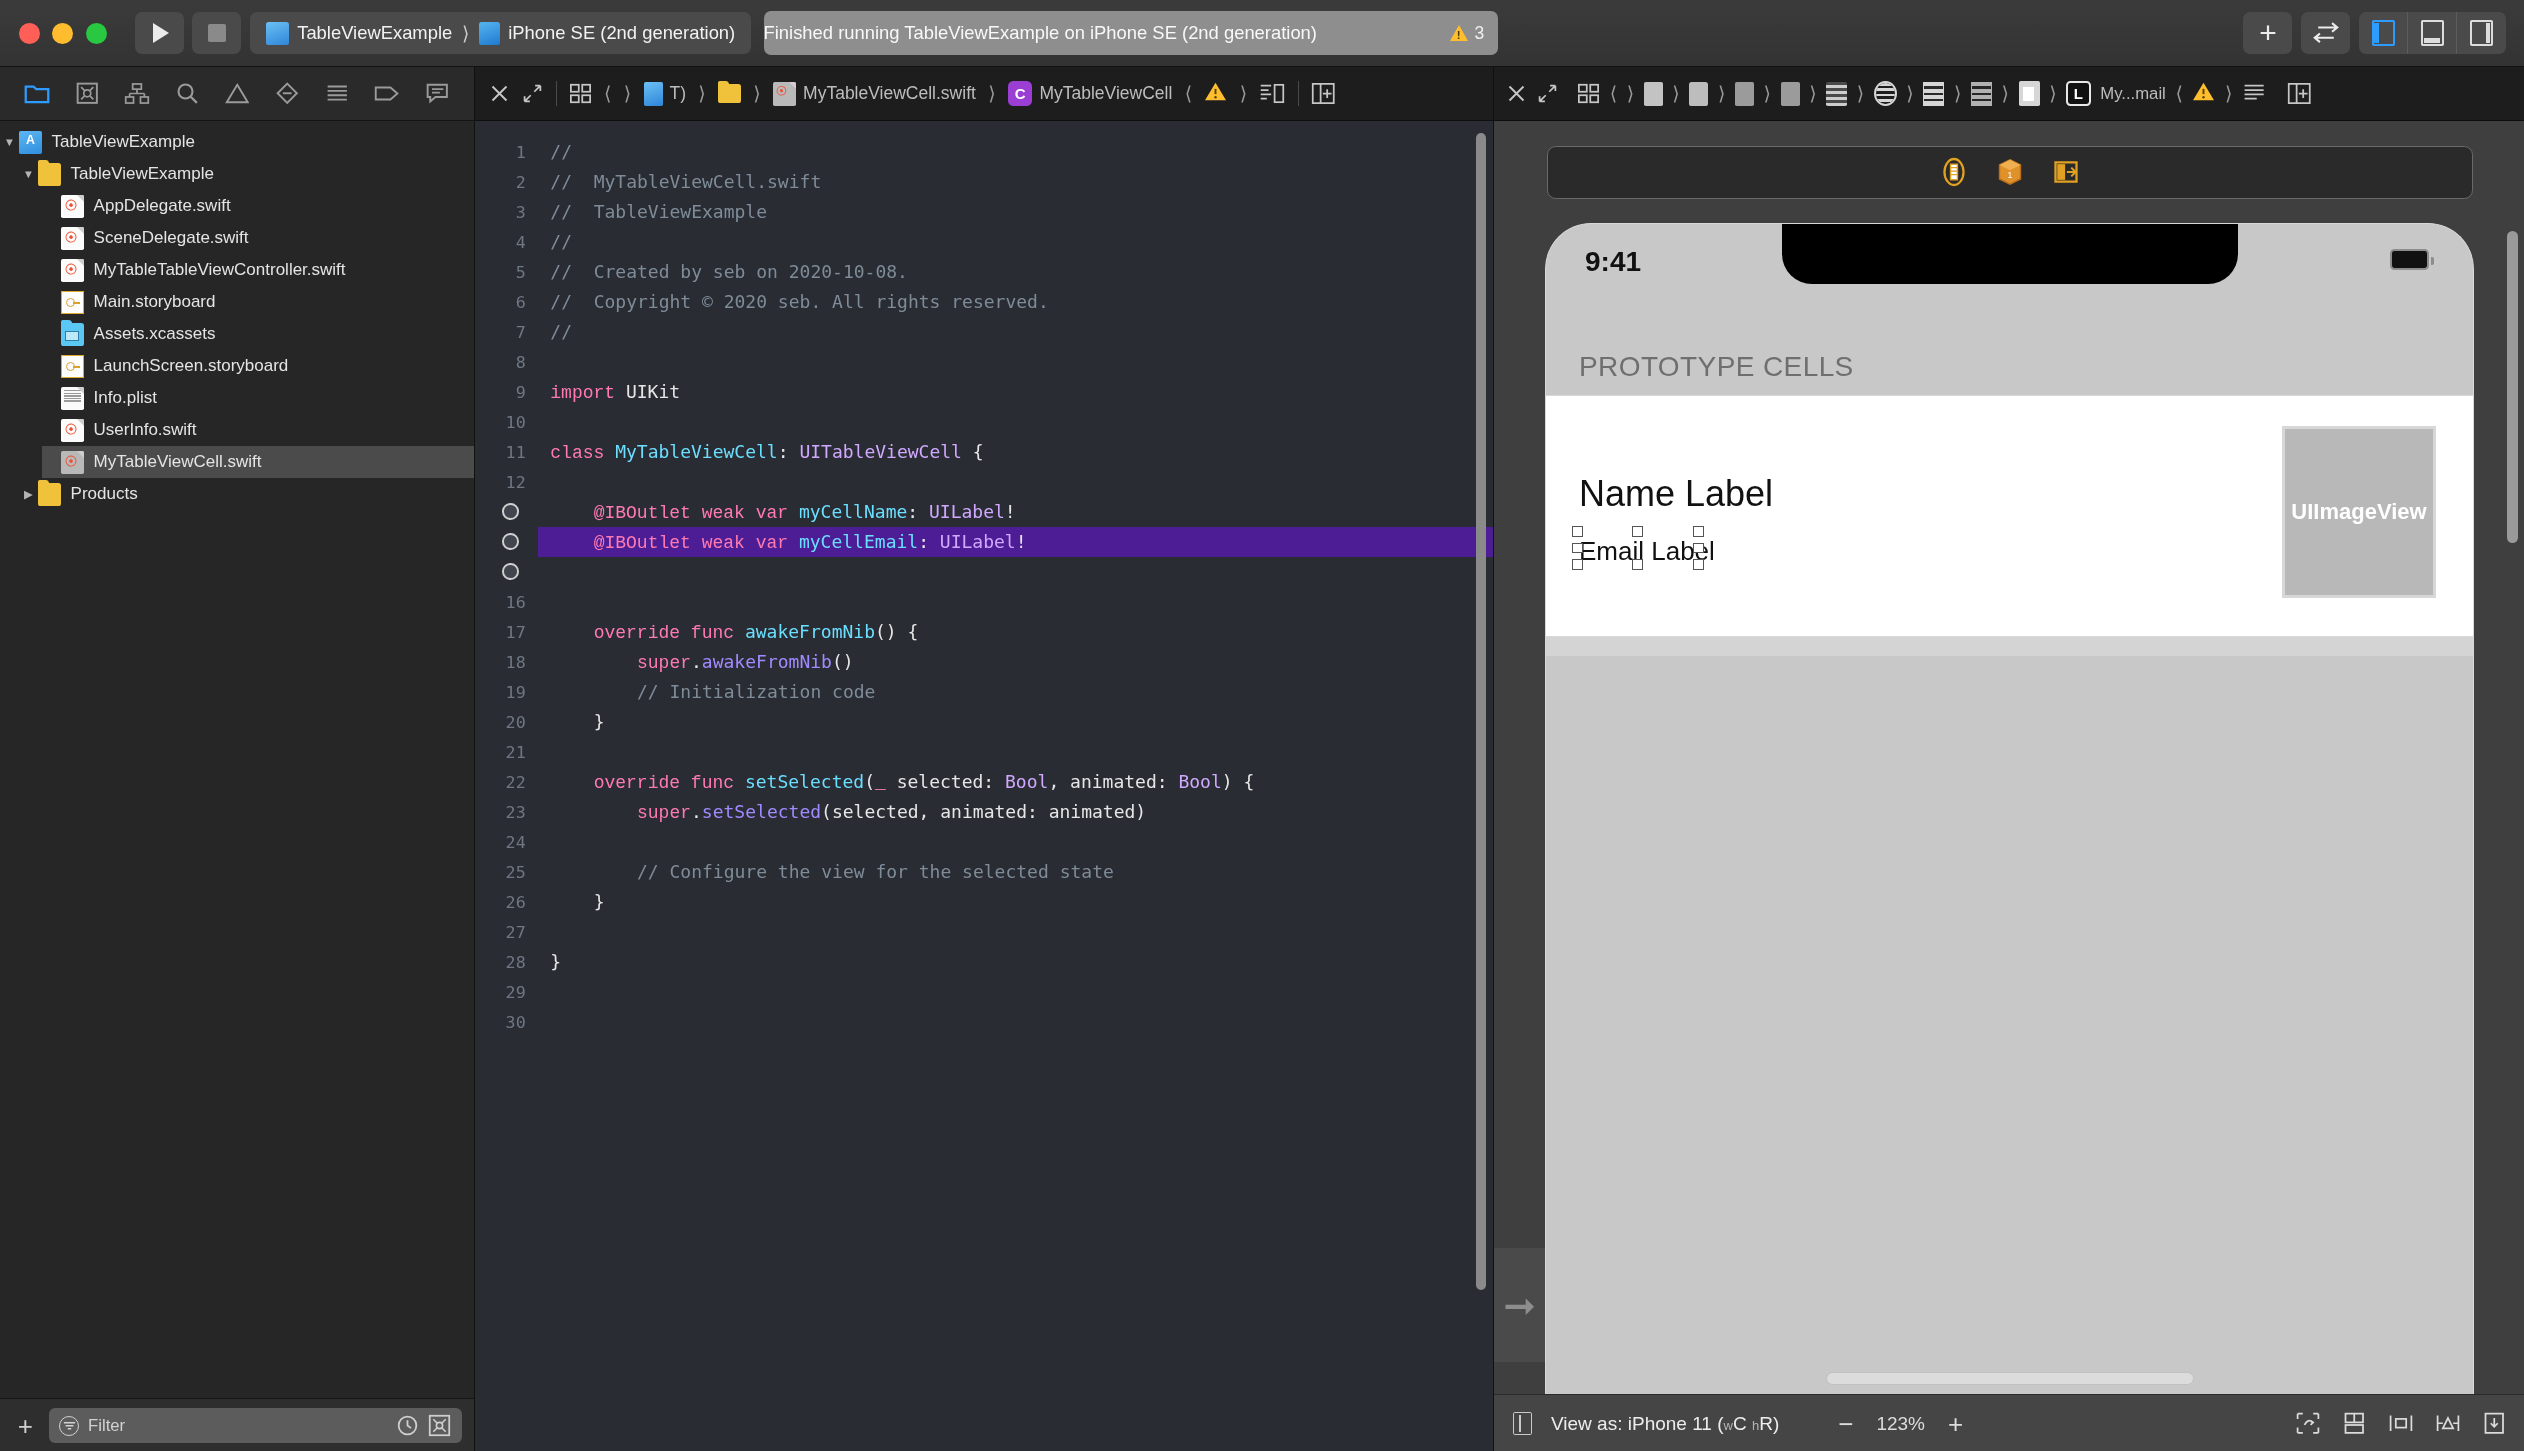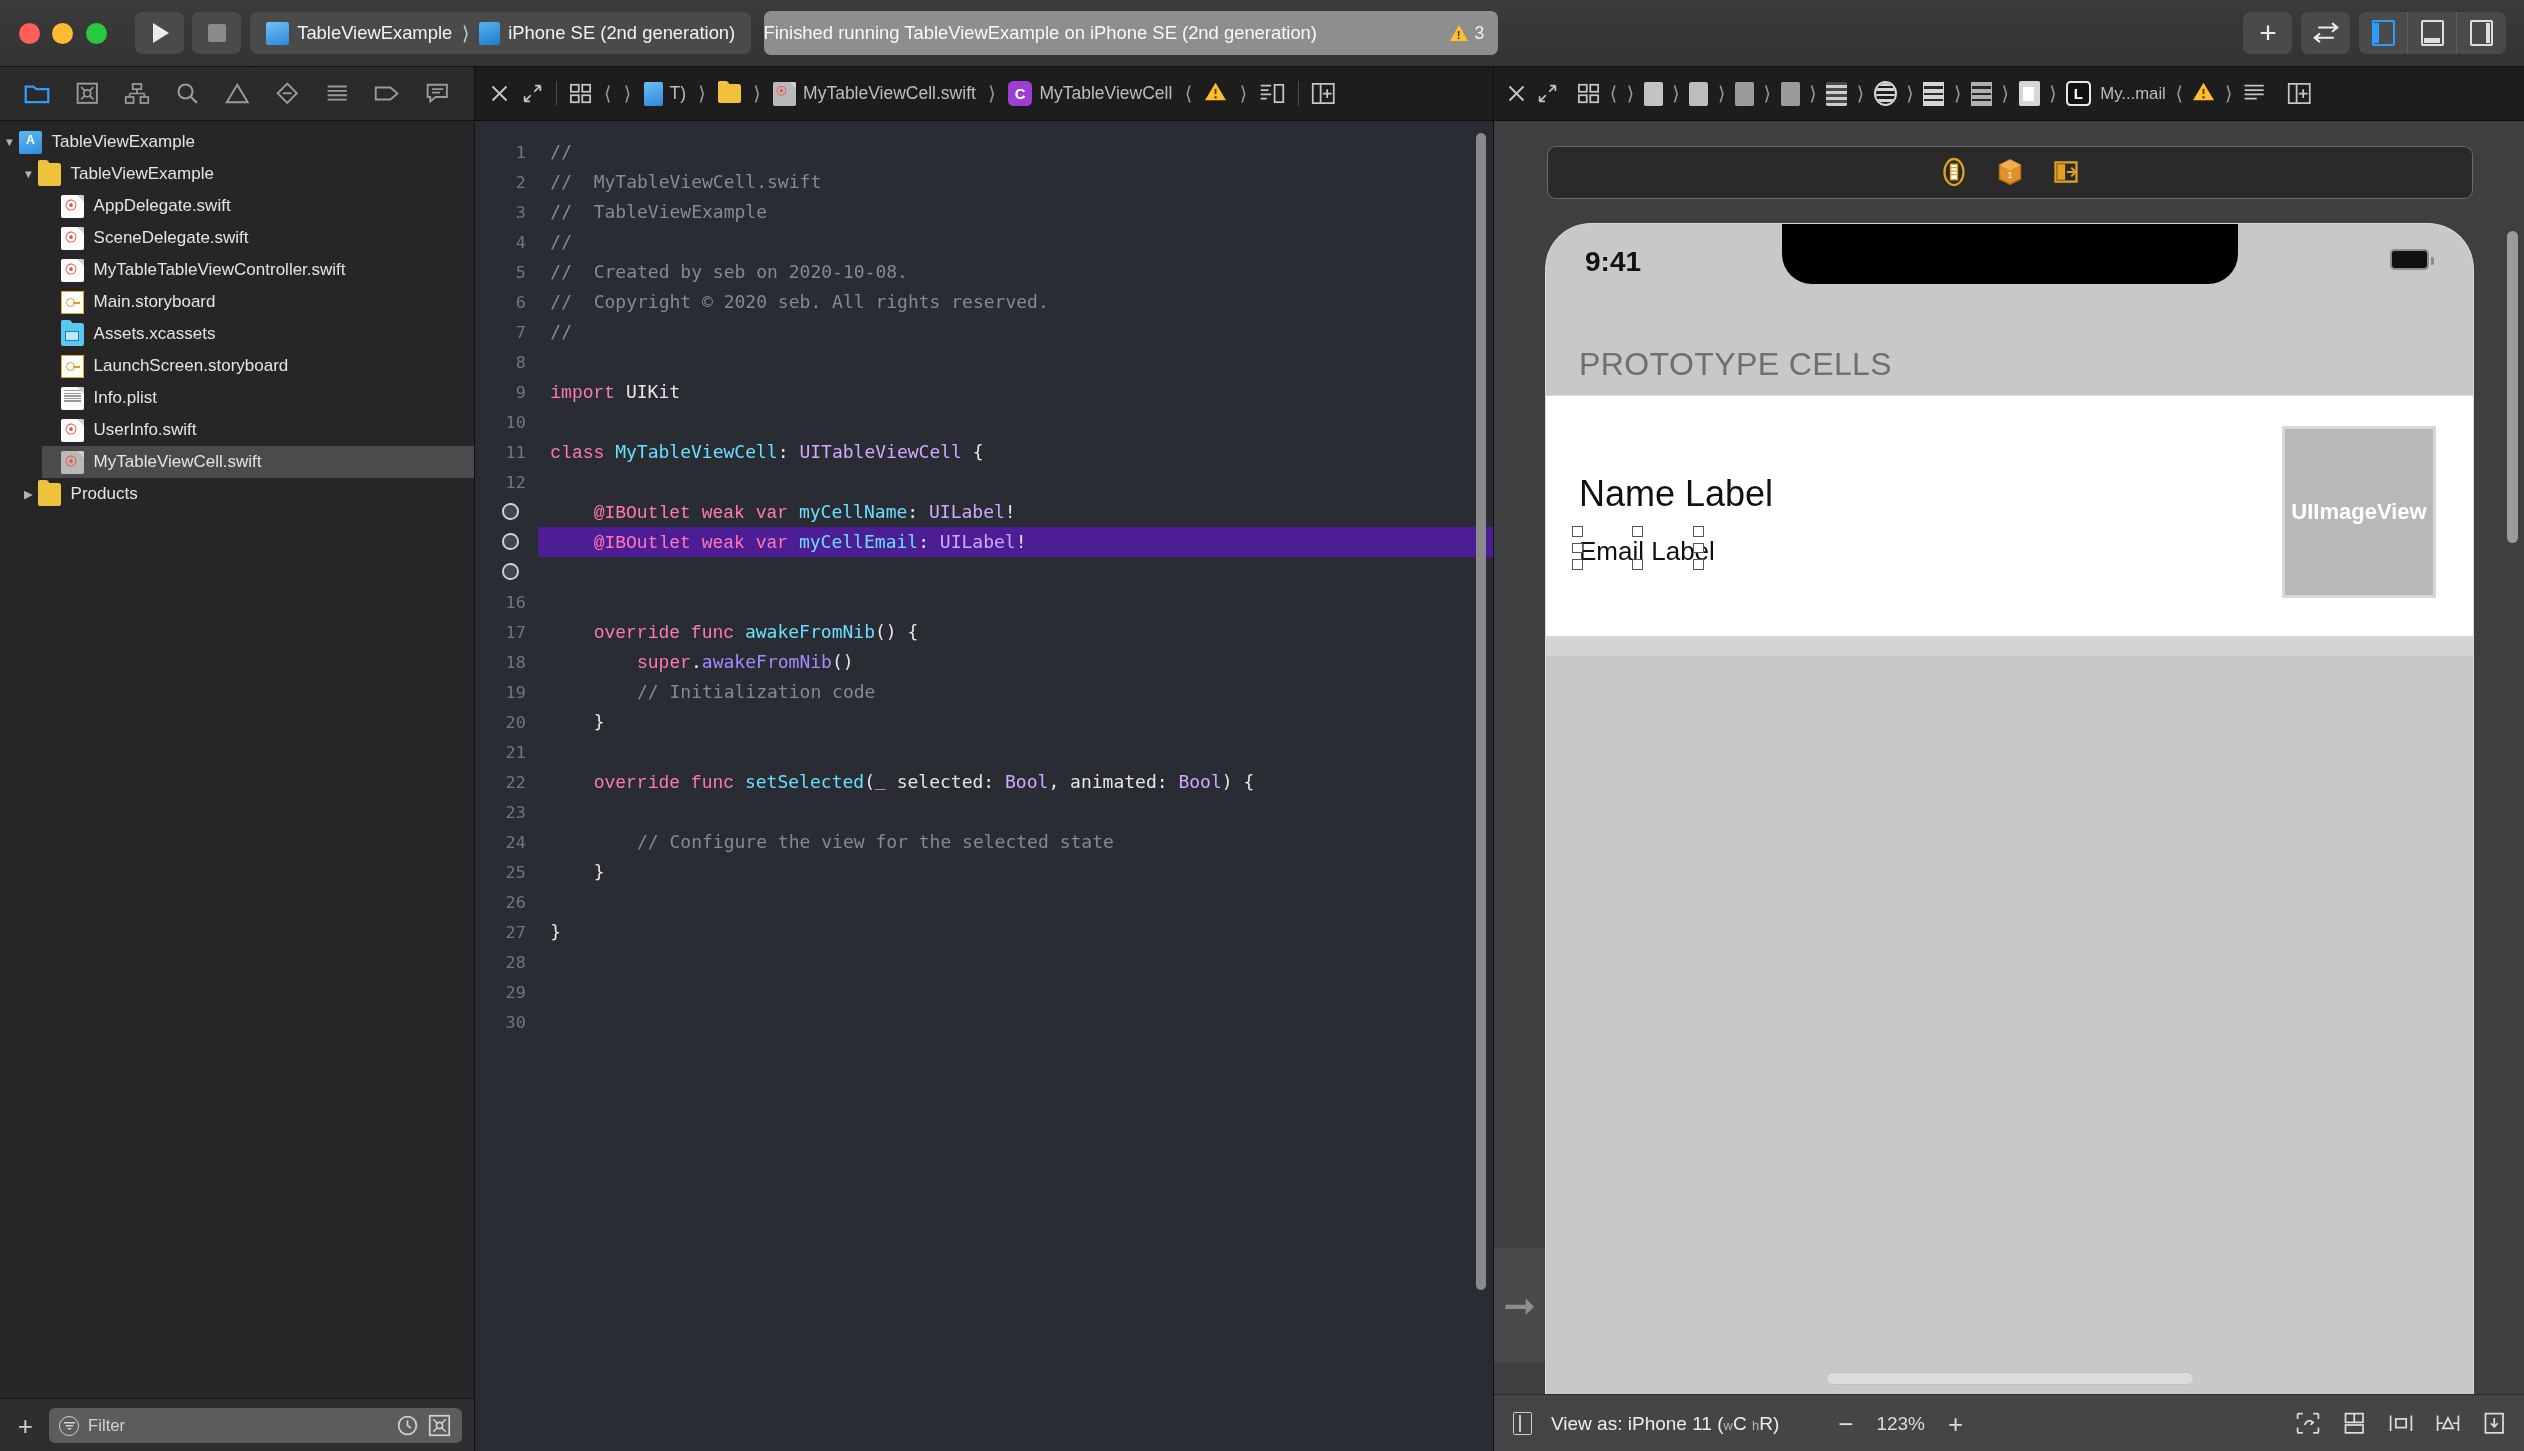--- a/index.html
+++ b/index.html
@@ -353,21 +353,21 @@
     width: 39px; height: 21px; background: #111; border-radius: 4.4px;
     border: 2.6px solid #8d8d8d;
   }
   .batt::after {
     content: ""; position: absolute; right: -7px; top: 6.1px;
     width: 3.5px; height: 8px; background: #8d8d8d; border-radius: 0 1.8px 1.8px 0;
   }
   .section-hdr {
     height: 96px; display: flex; align-items: flex-end;
     padding: 0 33px 12.3px 33px;
-    font-size: 32px; color: #6f6f6f; letter-spacing: 0.4px;
+    font-size: 28px; color: #6f6f6f; letter-spacing: 0.4px;
   }
   .cell {
     background: #fff; height: 242px; position: relative;
     border-top: 0.9px solid #d9d9d9;
     border-bottom: 0.9px solid #d9d9d9;
   }
   .name-label {
     position: absolute; left: 33px; top: 77px;
     font-size: 36px; color: #111;
   }
@@ -757,20 +757,21 @@
             <div class="cl"><span class="c-plain">    </span><span class="c-kw">@IBOutlet weak var</span><span class="c-plain"> </span><span class="c-decl">myCellName</span><span class="c-plain">: </span><span class="c-type">UILabel</span><span class="c-plain">!</span></div>
             <div class="cl hl"><span class="c-plain">    </span><span class="c-kw">@IBOutlet weak var</span><span class="c-plain"> </span><span class="c-decl">myCellEmail</span><span class="c-plain">: </span><span class="c-type">UILabel</span><span class="c-plain">!</span></div>
             <div class="cl">&nbsp;</div>
             <div class="cl">&nbsp;</div>
             <div class="cl"><span class="c-plain">    </span><span class="c-kw">override func</span><span class="c-plain"> </span><span class="c-decl">awakeFromNib</span><span class="c-plain">() {</span></div>
             <div class="cl"><span class="c-plain">        </span><span class="c-kw">super</span><span class="c-plain">.</span><span class="c-meth">awakeFromNib</span><span class="c-plain">()</span></div>
             <div class="cl"><span class="c-com">        // Initialization code</span></div>
             <div class="cl"><span class="c-plain">    }</span></div>
             <div class="cl">&nbsp;</div>
             <div class="cl"><span class="c-plain">    </span><span class="c-kw">override func</span><span class="c-plain"> </span><span class="c-decl">setSelected</span><span class="c-plain">(</span><span class="c-kw">_</span><span class="c-plain"> selected: </span><span class="c-type">Bool</span><span class="c-plain">, animated: </span><span class="c-type">Bool</span><span class="c-plain">) {</span></div>
+            <div class="cl"><span class="c-plain">        </span><span class="c-kw">super</span><span class="c-plain">.</span><span class="c-meth">setSelected</span><span class="c-plain">(selected, animated: animated)</span></div>
             <div class="cl">&nbsp;</div>
             <div class="cl"><span class="c-com">        // Configure the view for the selected state</span></div>
             <div class="cl"><span class="c-plain">    }</span></div>
             <div class="cl">&nbsp;</div>
             <div class="cl"><span class="c-plain">}</span></div>
             <div class="cl">&nbsp;</div>
           </div>
         <div class="ed-scroll"></div>
       </div>
     </div>

